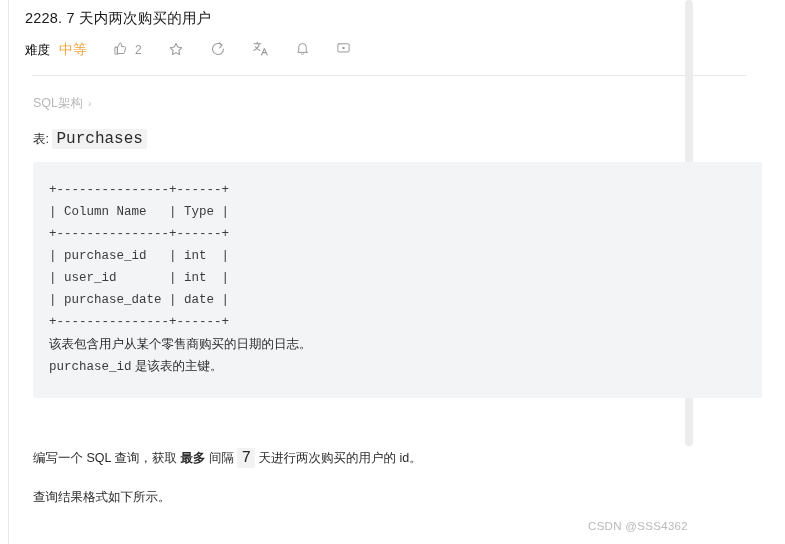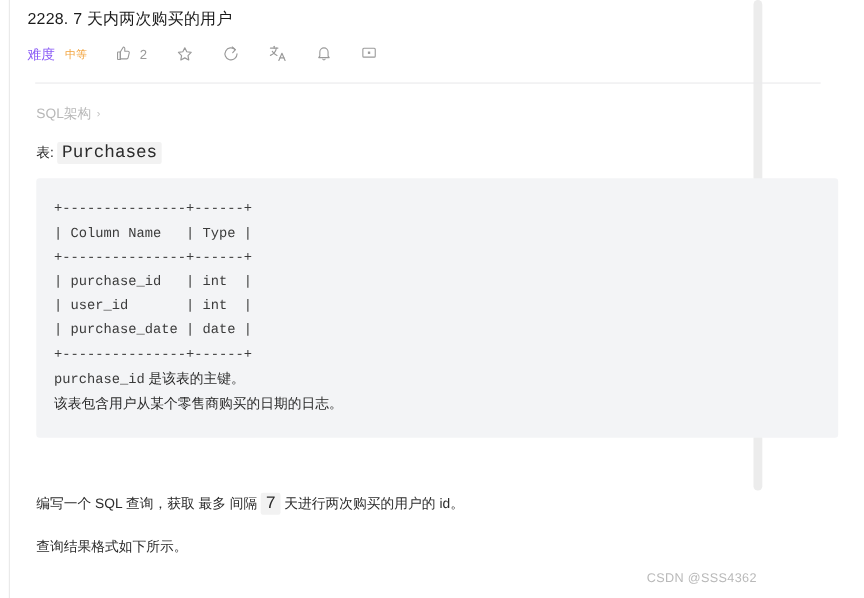--- a/index.html
+++ b/index.html
@@ -64,27 +64,27 @@
   }
   .toolbar {
     display: flex;
     align-items: center;
     height: 30px;
     margin-top: 7px;
     color: #707070;
     font-size: 12.5px;
   }
   .tb-label {
-    color: #8b5cf6;
+    color: #000000;
     font-size: 12.5px;
     margin-right: 9px;
   }
   .tb-difficulty {
     color: #f2a33c;
-    font-size: 10px;
+    font-size: 14px;
     margin-right: 26px;
   }
   .tb-item {
     display: flex;
     align-items: center;
     gap: 7px;
     margin-right: 26px;
     color: #8a8a8a;
     cursor: pointer;
   }
@@ -163,21 +163,21 @@
   
   .para {
     margin-left: 8px;
     font-size: 12.5px;
     line-height: 20px;
     color: #2b2b2b;
   }
   .p1 { margin-top: 50px; }
   .p2 { margin-top: 19px; font-style: italic; }
   .p3 { margin-top: 19px; }
-  .b { font-weight: normal; }
+  .b { font-weight: bold; }
   
   .watermark {
     position: absolute;
     right: 6px;
     bottom: 12px;
     font-size: 11.5px;
     color: #b9b9b9;
     letter-spacing: .3px;
   }
 </style>
@@ -273,24 +273,24 @@
     </div>
 
     <div class="codeblock">
       <pre>+---------------+------+
 | Column Name   | Type |
 +---------------+------+
 | purchase_id   | int  |
 | user_id       | int  |
 | purchase_date | date |
 +---------------+------+</pre>
+      <div class="note">该表包含用户从某个零售商购买的日期的日志。</div>
       <div class="note">
         <span class="mono-id">purchase_id</span><span> 是该表的主键。</span>
       </div>
-      <div class="note">该表包含用户从某个零售商购买的日期的日志。</div>
     </div>
 
     <div class="para p1">
       <span>编写一个 SQL 查询，获取 </span><span class="b">最多</span><span> 间隔 </span><code class="inline">7</code><span> 天进行两次购买的用户的 id。</span>
     </div>
 
 
     <div class="para p3">查询结果格式如下所示。</div>
 
   </div>

